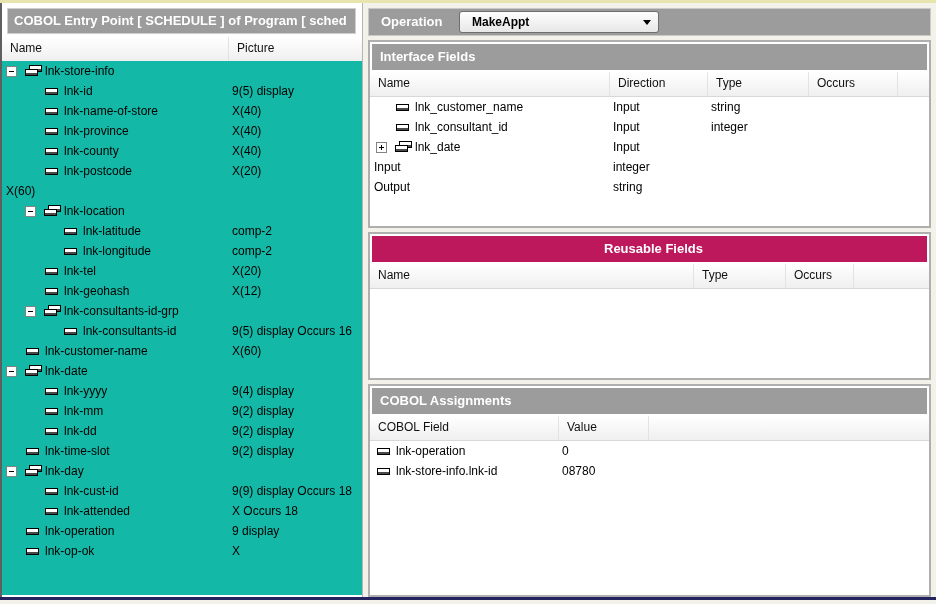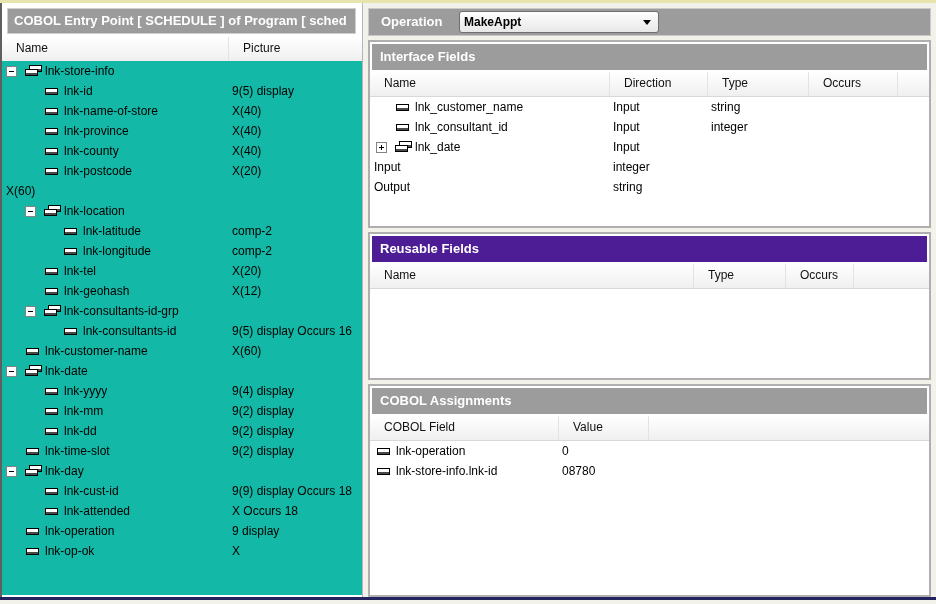--- a/index.html
+++ b/index.html
@@ -10,21 +10,21 @@
 
   
   .left-panel{position:absolute;left:0;top:3px;width:363px;height:594px;background:#fff;
               border-left:2px solid #5F5F5F;border-right:1px solid #B6B6B6;box-sizing:border-box;}
   .panel-title{margin:5px 6px 0 5px;height:26px;background:#9C9C9C;border:1px solid #CFCFCF;
                color:#fff;font-weight:bold;font-size:13px;line-height:24px;padding-left:6px;
                white-space:nowrap;overflow:hidden;box-sizing:border-box;}
   .cols{display:grid;height:24px;background:linear-gradient(#FFFFFF,#EFEFEF);
         border-bottom:1px solid #D8D8D8;align-items:stretch;}
   .left-cols{margin-top:3px;grid-template-columns:226px 1fr;}
-  .col-cell{padding-left:14px;line-height:23px;border-left:1px solid #E3E3E3;color:#111;
+  .col-cell{padding-left:8px;line-height:23px;border-left:1px solid #E3E3E3;color:#111;
             white-space:nowrap;overflow:hidden;}
   .col-cell:first-child{border-left:none;}
   .tree{position:absolute;left:0;top:58px;right:0;bottom:2px;overflow:hidden;background:#14b8a6;}
 
   
   .t-row{height:20px;display:grid;grid-template-columns:226px 1fr;align-items:center;}
   .name-cell{display:flex;align-items:center;white-space:nowrap;overflow:hidden;padding-left:4px;height:20px;}
   .indent{flex:0 0 auto;height:1px;}
   .exp{flex:0 0 9px;width:9px;height:9px;border:1px solid #838383;background:#fff;position:relative;
        margin-right:8px;box-sizing:content-box;}
@@ -39,31 +39,31 @@
   .icon.group .slab.front{left:0;top:4px;}
   .cell-text{white-space:nowrap;overflow:hidden;}
   .pic-cell,.plain-cell{padding-left:4px;white-space:nowrap;overflow:hidden;line-height:20px;}
 
   
   .op-bar{position:absolute;left:368px;top:8px;width:563px;height:28px;background:#9C9C9C;
           border:1px solid #C9C9C9;box-sizing:border-box;}
   .op-label{position:absolute;left:12px;top:0;line-height:26px;color:#fff;font-weight:bold;font-size:13px;}
   .combo{position:absolute;left:90px;top:2px;width:200px;height:22px;
          background:linear-gradient(#FEFEFE,#E7E7E7);border:1px solid #6E6E6E;border-radius:3px;
-         font-weight:bold;line-height:20px;padding-left:4px;box-sizing:border-box;cursor:default;}
+         font-weight:bold;line-height:20px;padding-left:12px;box-sizing:border-box;cursor:default;}
   .combo-arrow{position:absolute;right:7px;top:8px;width:0;height:0;
                border-left:4px solid transparent;border-right:4px solid transparent;border-top:5px solid #000;}
 
   .section{position:absolute;left:368px;width:563px;border:2px solid #AFAFAF;background:#fff;box-sizing:border-box;}
   #sec-if{top:40px;height:188px;}
   #sec-ru{top:232px;height:148px;}
   #sec-ca{top:384px;height:213px;}
   .sec-bar{height:26px;margin:2px;background:#9C9C9C;color:#fff;font-weight:bold;font-size:13px;
            line-height:26px;padding-left:8px;white-space:nowrap;overflow:hidden;}
-  .sec-bar.blue{background:#4c1d95;}
+  .sec-bar.blue{background:#be185d;text-align:center;}
   .if-grid{grid-template-columns:239px 98px 101px 89px 1fr;}
   .ru-grid{grid-template-columns:323px 92px 68px 1fr;}
   .ca-grid{grid-template-columns:188px 90px 1fr;}
   .g-row{height:20px;display:grid;align-items:center;}
   .nc6{padding-left:6px;}
 </style>
 </head>
 <body>
 
 <div class="page">

